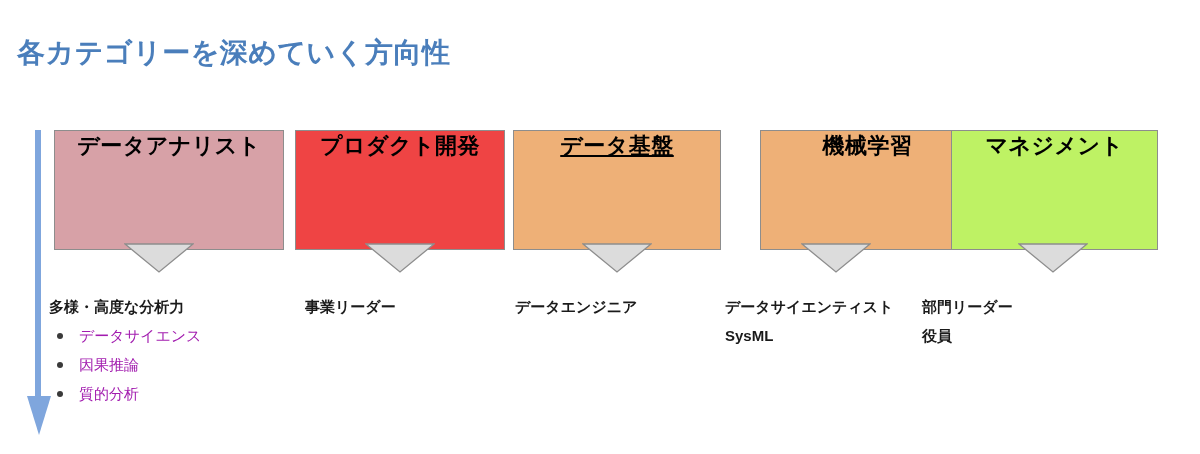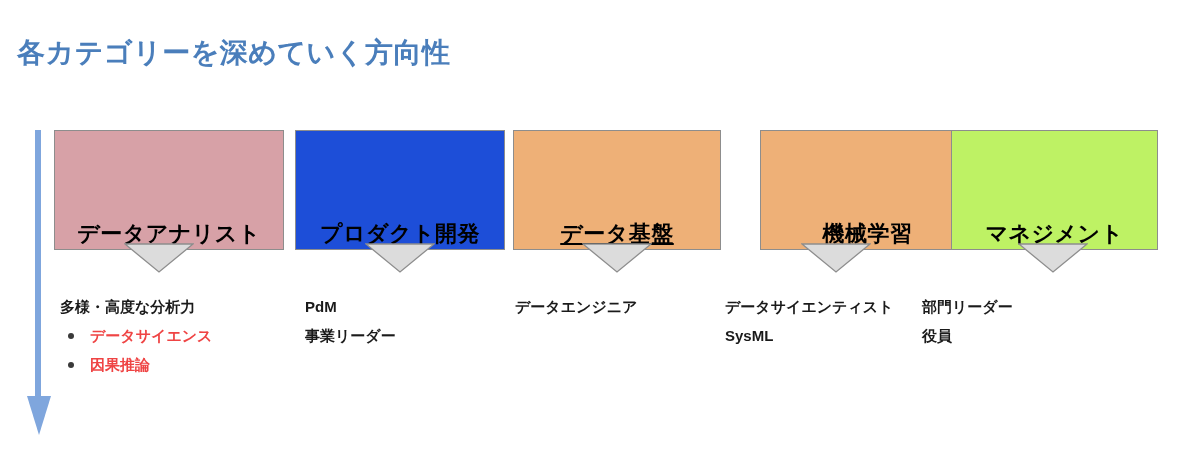--- a/index.html
+++ b/index.html
@@ -54,21 +54,21 @@
     width: 1200px;
     height: 104px;
   }
   .cat-box {
     position: absolute;
     top: 0;
     height: 120px;
     box-sizing: border-box;
     border: 1px solid #8d8d8d;
     display: flex;
-    align-items: flex-end;
+    align-items: flex-start;
     justify-content: center;
     color: #000000;
     font-size: 22px;
     font-weight: 700;
     letter-spacing: 0.5px;
     white-space: nowrap;
   }
   .cat-box.pink   { background: #d7a1a7; }
   .cat-box.orange { background: #eeb077; }
 
@@ -95,24 +95,24 @@
     display: block;
   }
   .bullets {
     margin: 0;
     padding: 0;
     list-style: none;
   }
   .bullets li {
     position: relative;
     padding-left: 30px;
-    font-weight: 700;
+    font-weight: 400;
     font-size: 15px;
     line-height: 29px;
-    color: #ef4444;
+    color: #a21caf;
     white-space: nowrap;
   }
   .bullets li::before {
     content: "";
     position: absolute;
     left: 8px;
     top: 12px;
     width: 6px;
     height: 6px;
     border-radius: 50%;
@@ -130,21 +130,21 @@
     <svg width="30" height="310" viewBox="0 0 30 310">
       <rect x="11" y="0" width="6" height="272" fill="#7fa6dd"></rect>
       <polygon points="3,266 27,266 15,305" fill="#7fa6dd"></polygon>
     </svg>
   </div>
 
   <div class="boxes">
       <div class="cat-box pink" style="left: 54px; width: 230px; background: rgb(215, 161, 167); border-color: rgb(141, 141, 141);">
         <span>データアナリスト</span>
       </div>
-      <div class="cat-box orange" style="left: 295px; width: 210px; background: #1d4ed8; border-color: rgb(141, 141, 141);">
+      <div class="cat-box orange" style="left: 295px; width: 210px; background: #ef4444; border-color: rgb(141, 141, 141);">
         <span>プロダクト開発</span>
       </div>
       <div class="cat-box orange" style="left: 513px; width: 208px; background: rgb(238, 176, 119); border-color: rgb(141, 141, 141); text-decoration: underline;">
         <span>データ基盤</span>
       </div>
       <div class="cat-box orange" style="left: 729px; width: 215px; background: rgb(238, 176, 119); border-color: rgb(141, 141, 141); margin-left: 31px;">
         <span>機械学習</span>
       </div>
       <div class="cat-box orange" style="left: 951px; width: 207px; background: #bef264; border-color: rgb(141, 141, 141);">
         <span>マネジメント</span>
@@ -173,29 +173,29 @@
         </svg>
       </div>
       <div class="tri" style="left: 1018px;">
         <svg width="70" height="30" viewBox="0 0 70 30">
           <polygon points="1,1 69,1 35,29" fill="#dcdcdc" stroke="#8d8d8d" stroke-width="1.3"></polygon>
         </svg>
       </div>
     </div>
 
   <div>
-      <div class="col-text" style="left: 60px;">
+      <div class="col-text" style="left: 49px;">
         <span class="line">多様・高度な分析力</span>
         <ul class="bullets">
           <li>データサイエンス</li>
           <li>因果推論</li>
+          <li>質的分析</li>
         </ul>
       </div>
       <div class="col-text" style="left: 305px;">
-        <span class="line">PdM</span>
         <span class="line">事業リーダー</span>
       </div>
       <div class="col-text" style="left: 515px;">
         <span class="line">データエンジニア</span>
       </div>
       <div class="col-text" style="left: 725px;">
         <span class="line">データサイエンティスト</span>
         <span class="line">SysML</span>
       </div>
       <div class="col-text" style="left: 922px;">

